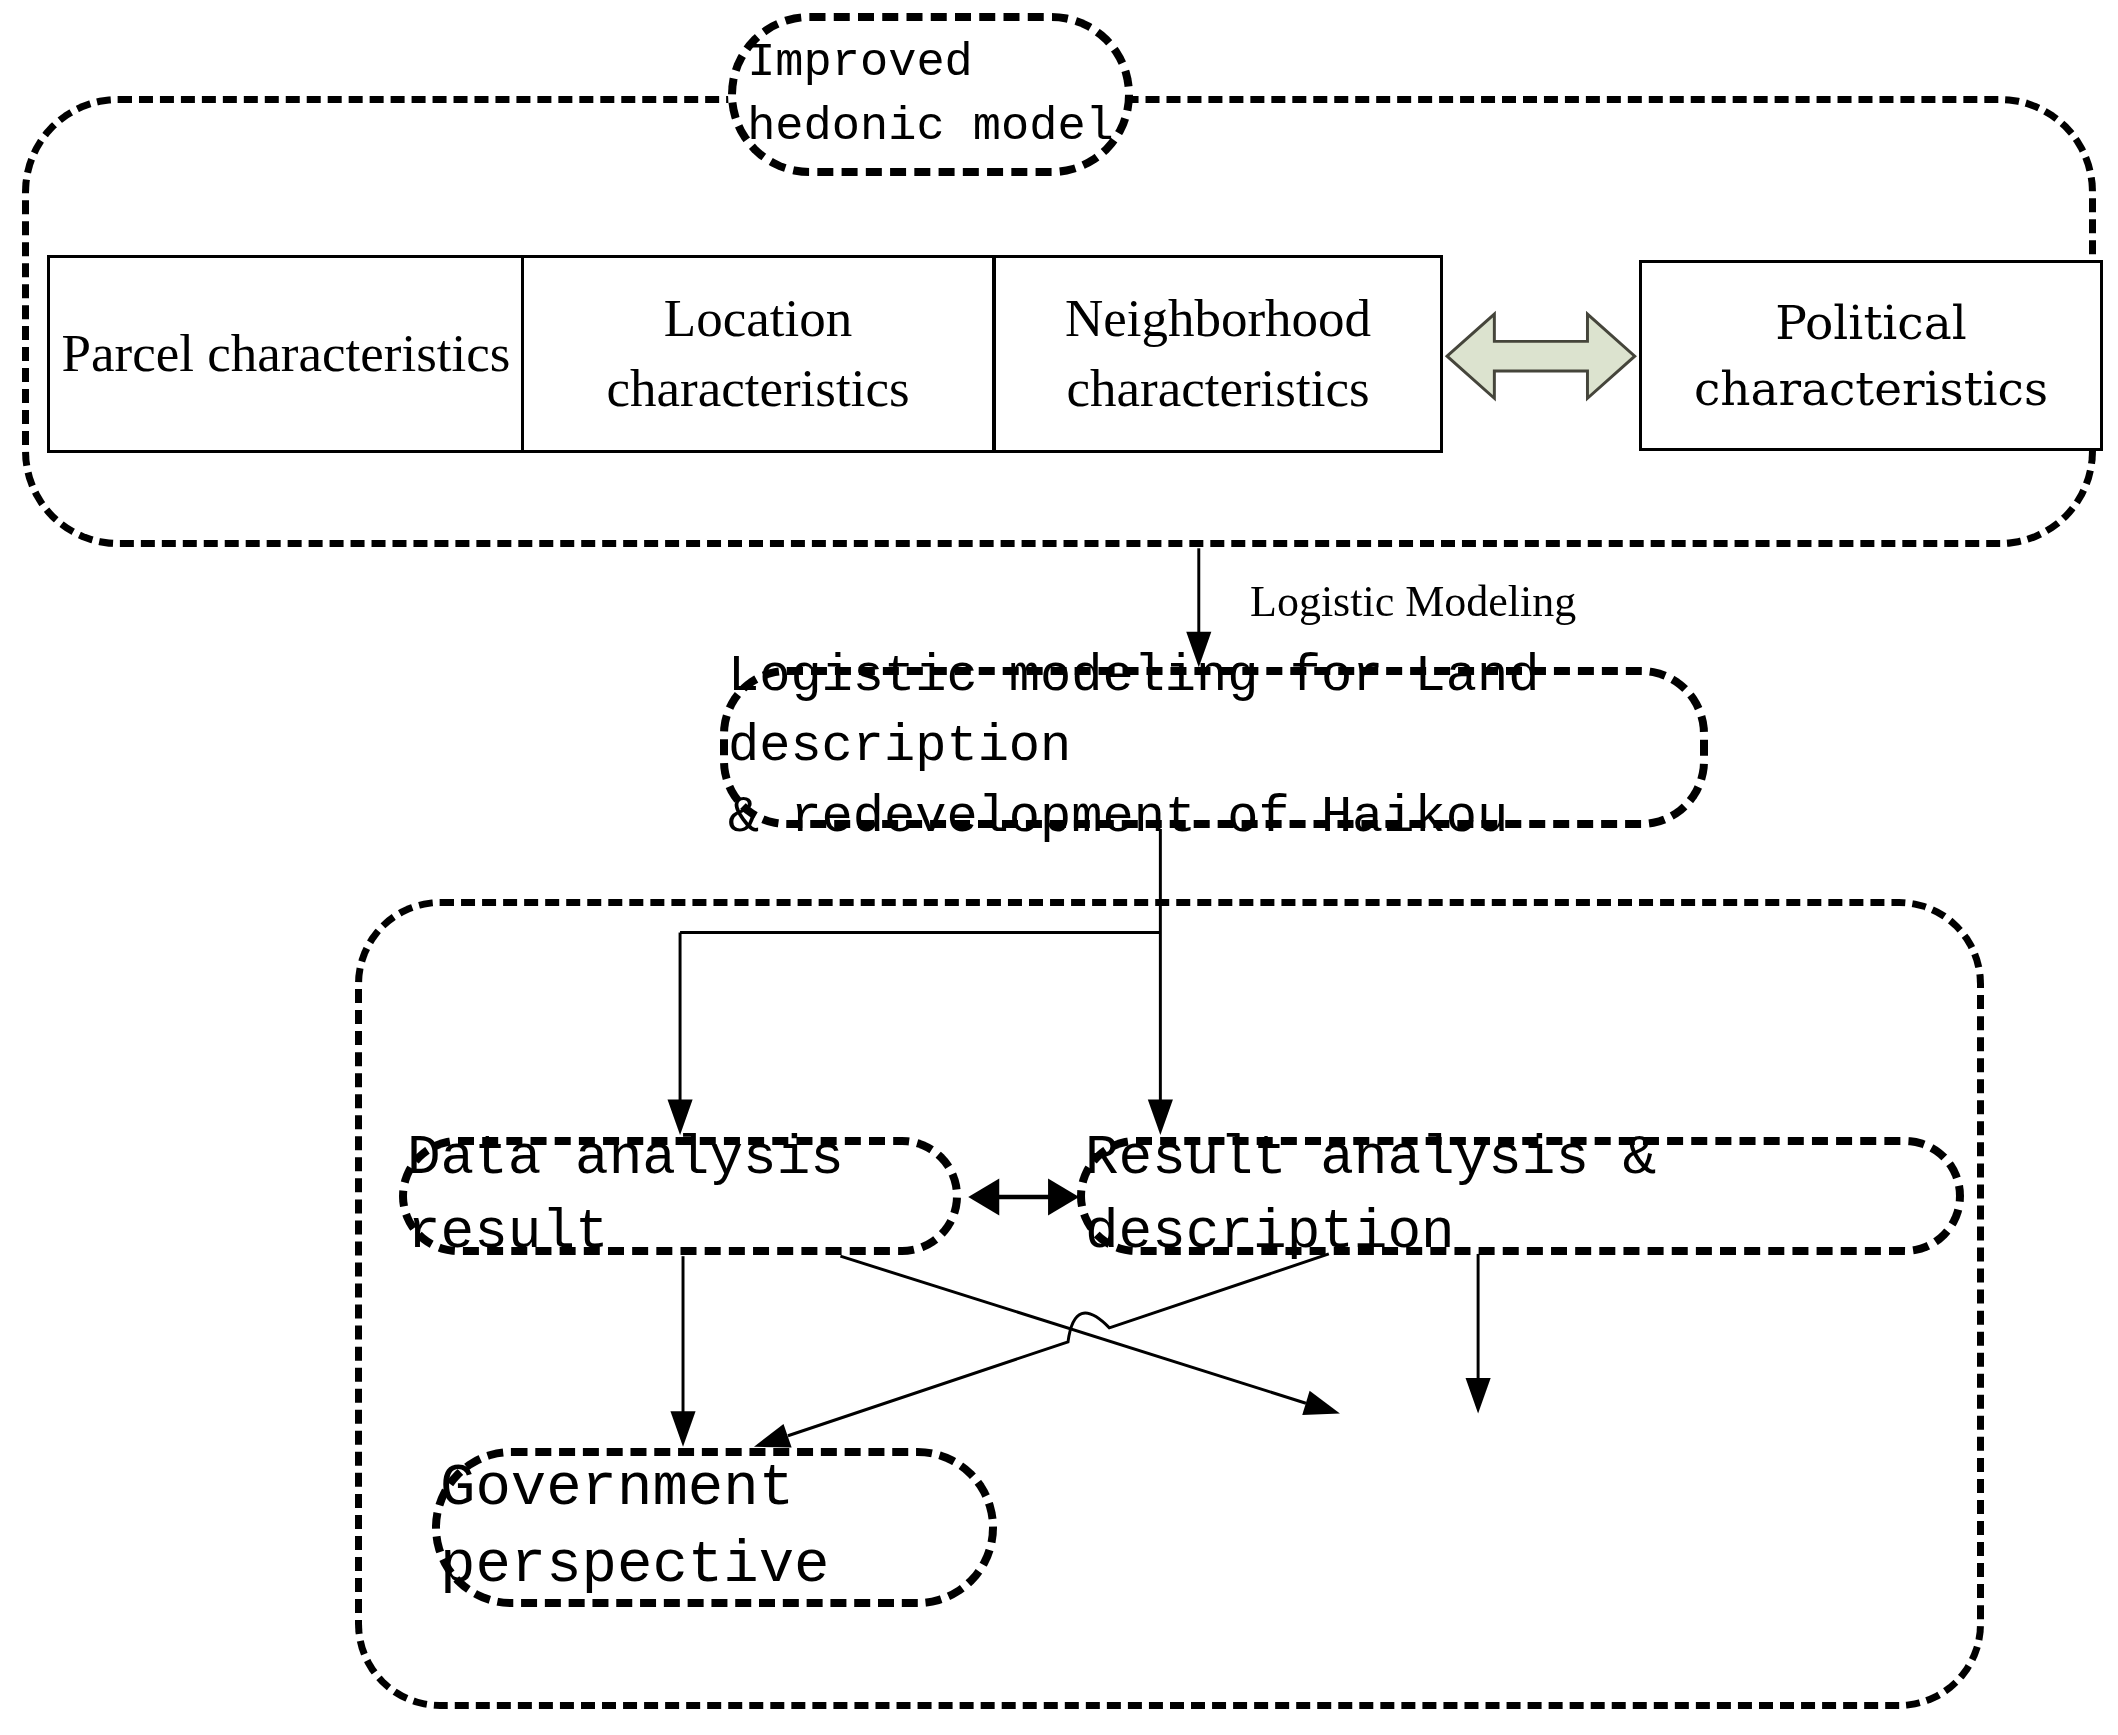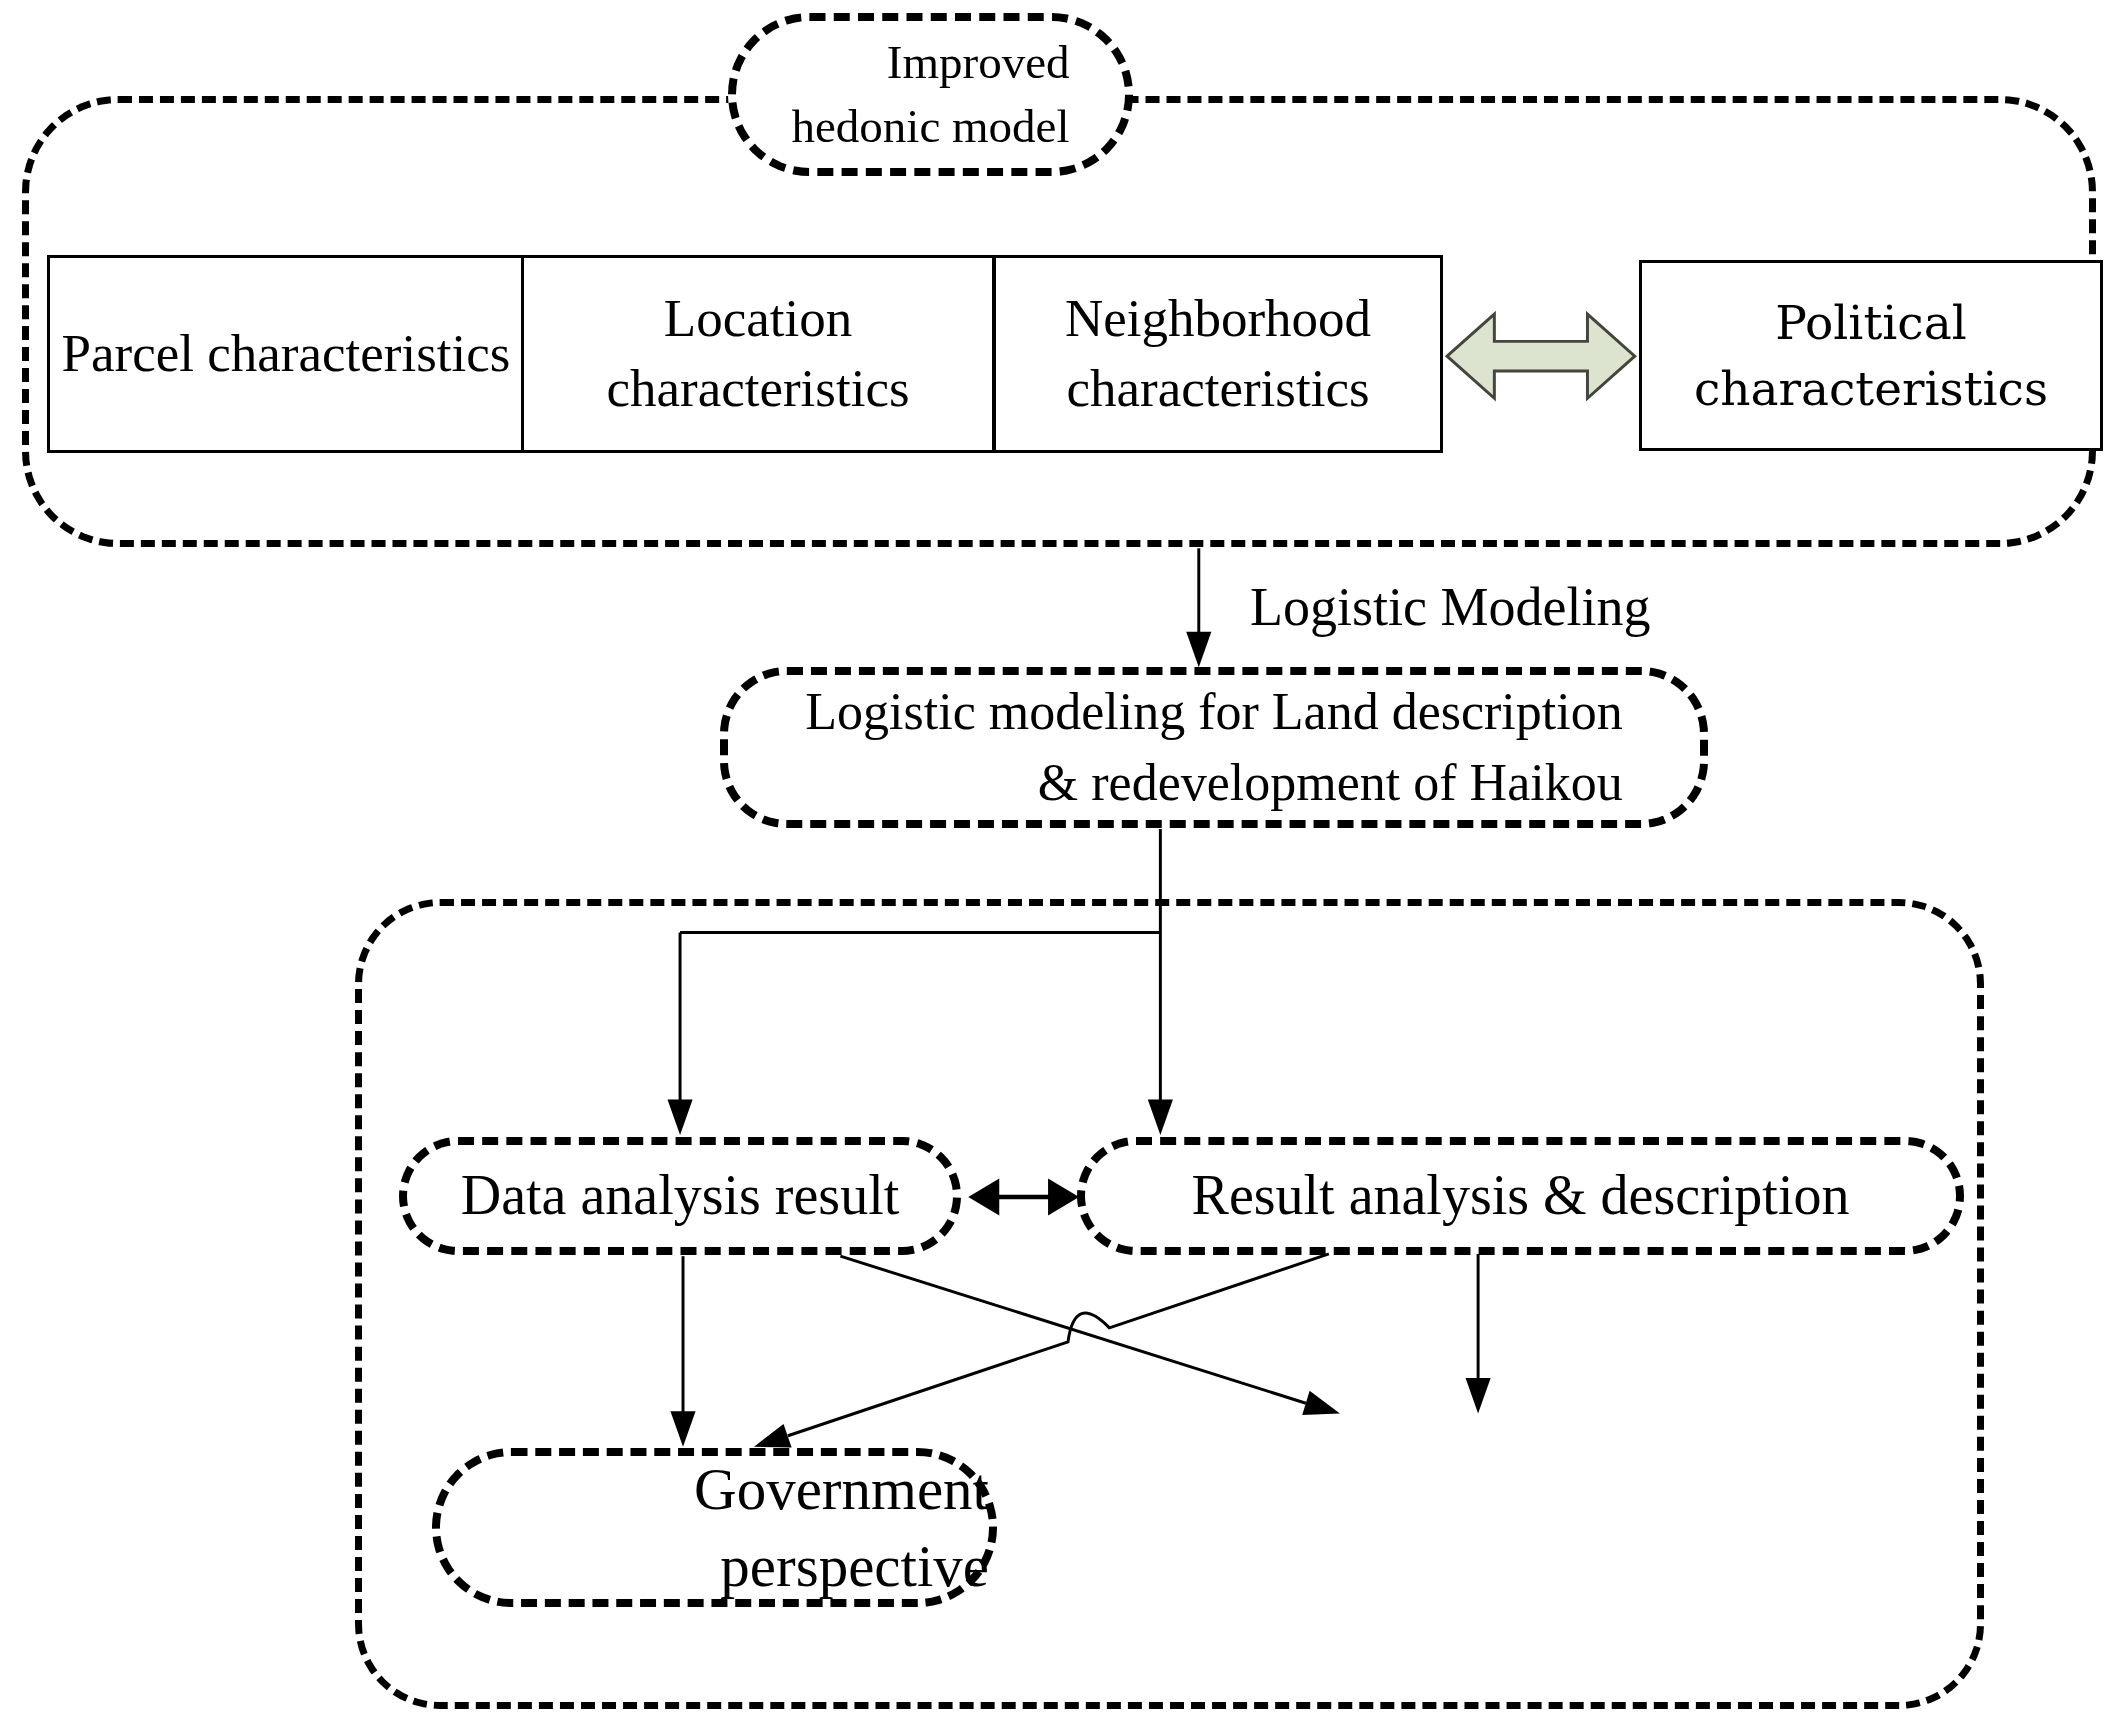--- a/index.html
+++ b/index.html
@@ -4,35 +4,35 @@
 <style>
   html,body{margin:0;padding:0;background:#fff;}
   .canvas{
     position:relative;width:2119px;height:1735px;background:#ffffff;
     font-family:"Liberation Serif","DejaVu Serif",serif;color:#000;overflow:hidden;
   }
   .abs{position:absolute;box-sizing:border-box;}
   .dash-container{border:7.4px dashed #000;background:transparent;z-index:1;}
   .pill{
     border:8.1px dashed #000;background:#fff;z-index:2;
-    display:flex;align-items:center;justify-content:center;text-align:right;
+    display:flex;align-items:center;justify-content:center;text-align:left;font-family:Liberation Mono, monospace;
   }
   .solidbox{
     border:3px solid #000;background:#fff;z-index:2;
     display:flex;align-items:center;justify-content:center;text-align:center;
   }
   .lbl{line-height:1.32;}
   .free-label{position:absolute;z-index:3;white-space:nowrap;}
   svg.overlay{position:absolute;left:0;top:0;z-index:3;}
   .f72{font-size:53px;}
   .f70{font-size:52px;line-height:1.35;}
   .f76{font-size:56px;}
   .f80{font-size:59px;line-height:1.3;}
   .f64{font-size:47px;line-height:1.35;}
-  .f60{font-size:54px;}
+  .f60{font-size:44px;}
   .political-font{font-family:"DejaVu Serif",serif;font-size:47px;line-height:1.4;}
 </style>
 </head>
 <body>
 
 <div class="canvas">
 
   <div class="abs dash-container" style="left:22px;top:96px;width:2074px;height:451px;border-radius:96px;"></div>
 
   <div class="abs pill" style="left:728px;top:13.3px;width:405px;height:163px;border-radius:83px;">

